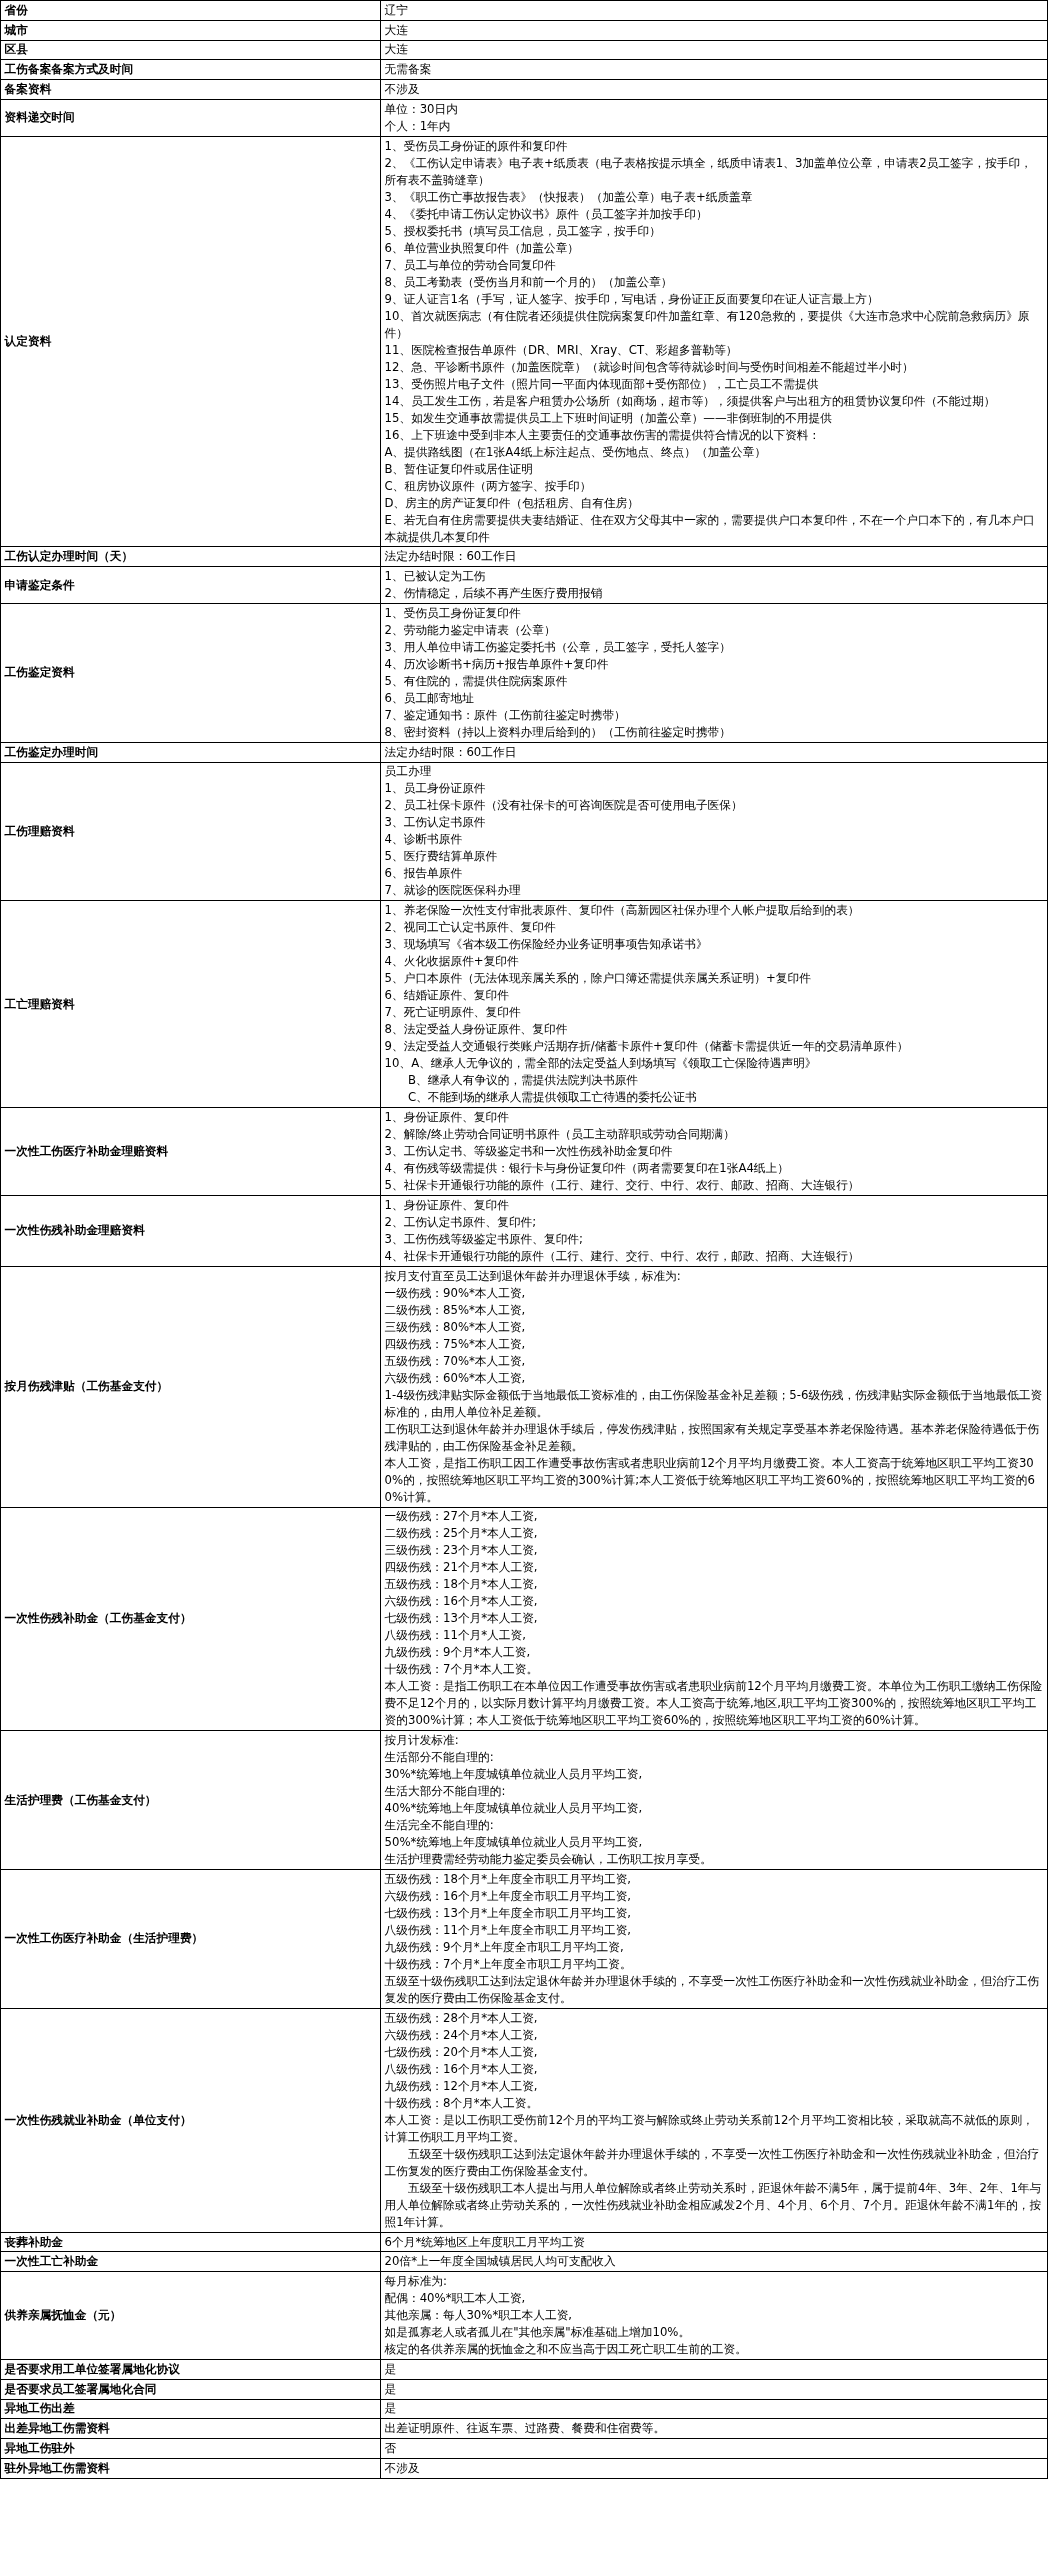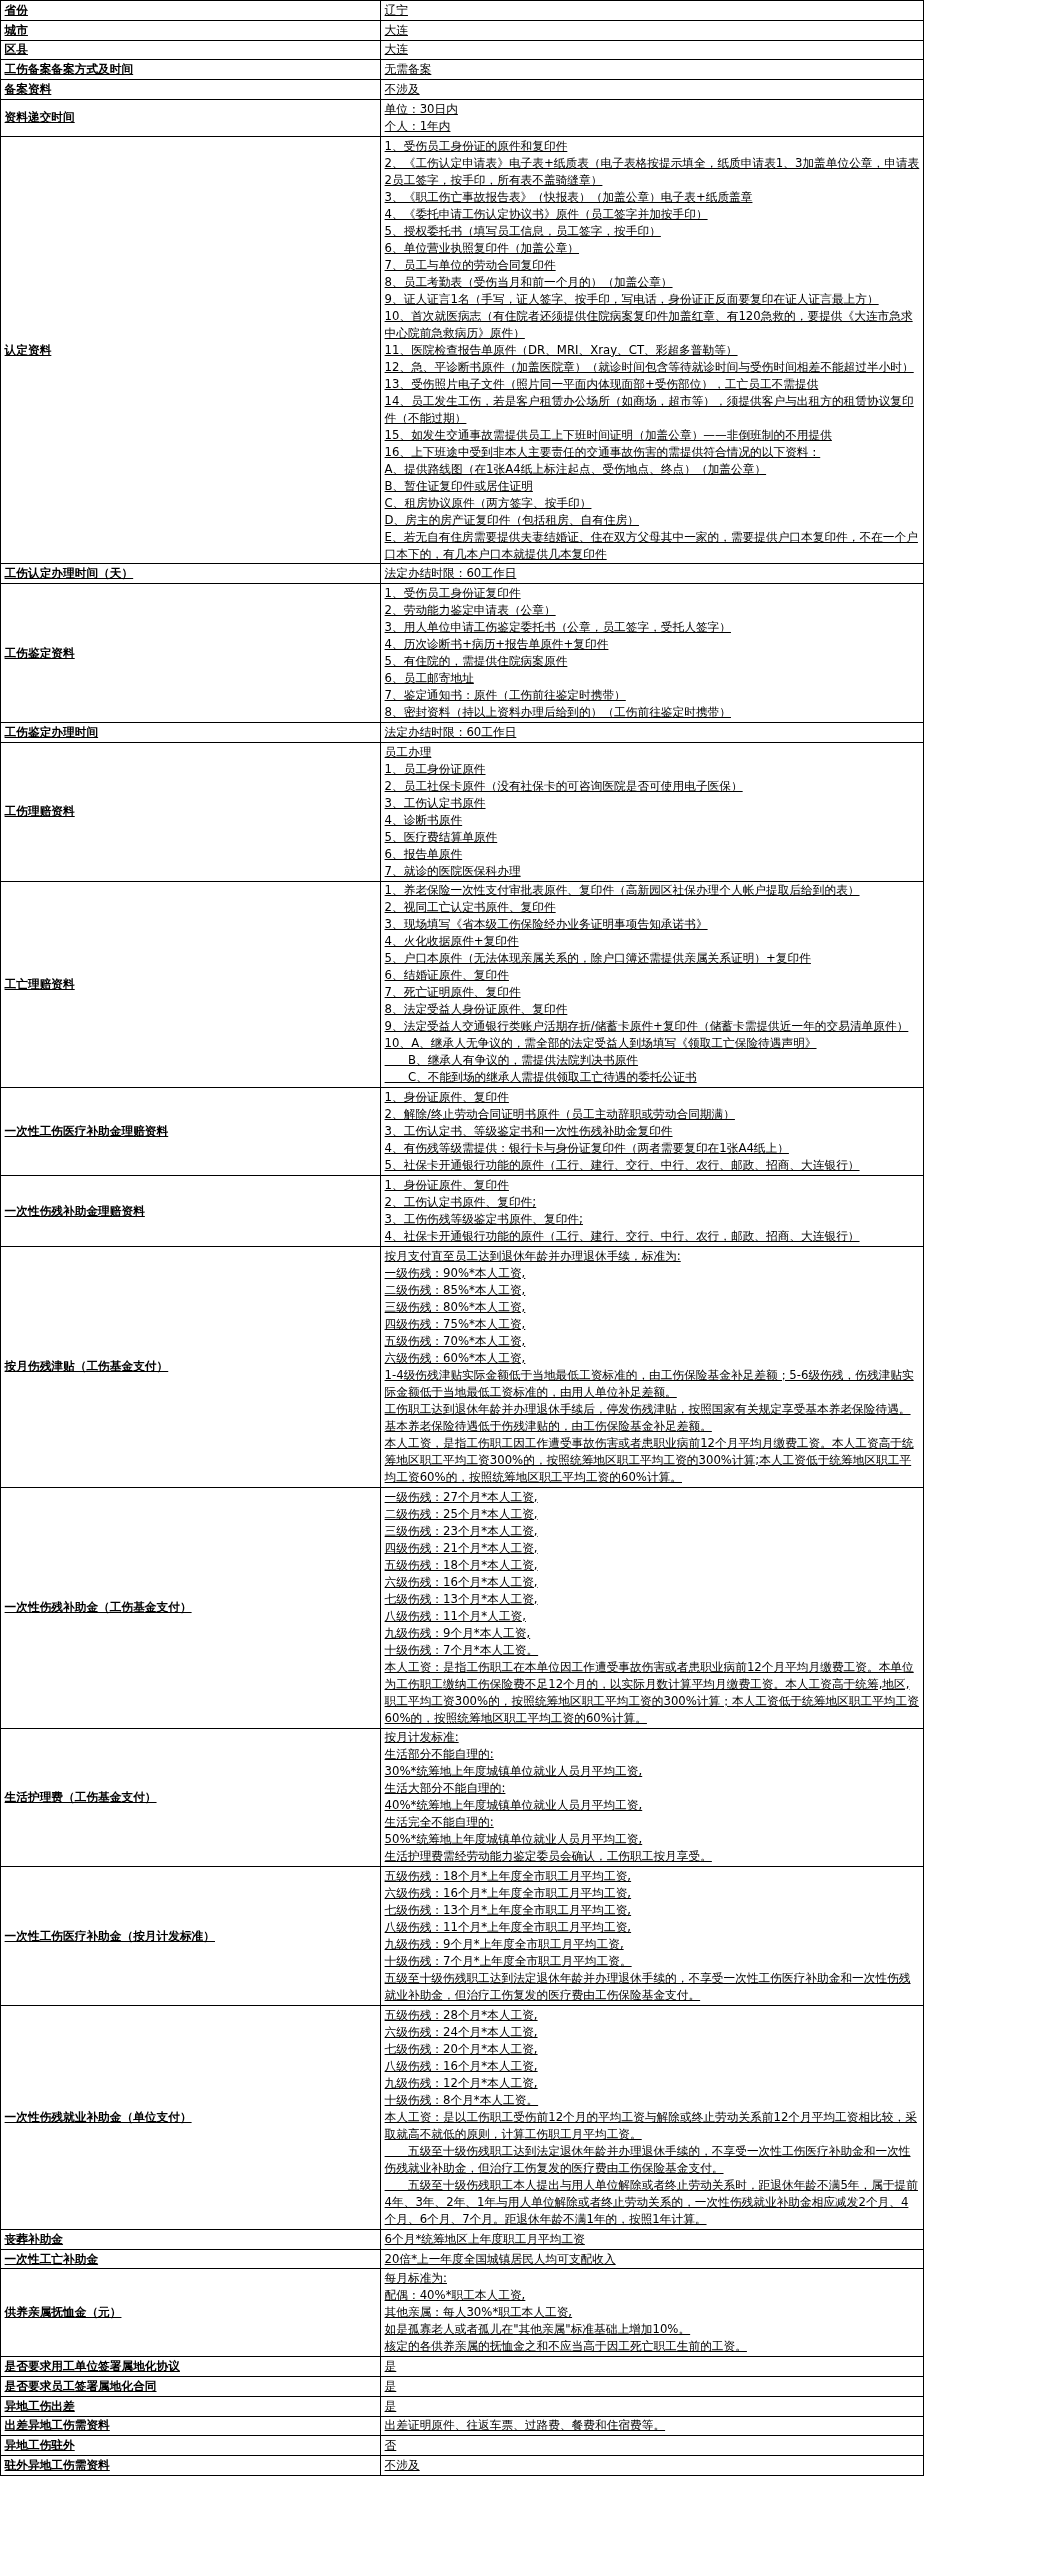--- a/index.html
+++ b/index.html
@@ -3,24 +3,23 @@
 <meta charset="utf-8">
 <style>
   * { margin: 0; padding: 0; box-sizing: border-box; }
   html, body { background: #ffffff; }
   body {
     width: 1048px;
     font-family: "DejaVu Sans", "Liberation Sans", sans-serif;
     color: #000000;
   }
   table.sheet {
-    width: 924px;
+    width: 1048px;
     border-collapse: collapse;
     table-layout: fixed;
-    text-decoration: underline;
   }
   table.sheet col.c-label { width: 380px; }
   table.sheet td {
     border: 0.9px solid #000000;
     font-size: 11.7px;
     line-height: 17px;
     padding: 0.9px 3.6px;
     vertical-align: middle;
     white-space: pre-wrap;
     word-break: break-all;
@@ -85,20 +84,25 @@
 A、提供路线图（在1张A4纸上标注起点、受伤地点、终点）（加盖公章）
 B、暂住证复印件或居住证明
 C、租房协议原件（两方签字、按手印）
 D、房主的房产证复印件（包括租房、自有住房）
 E、若无自有住房需要提供夫妻结婚证、住在双方父母其中一家的，需要提供户口本复印件，不在一个户口本下的，有几本户口本就提供几本复印件</td>
       </tr>
       <tr class="sep">
         <td class="label">工伤认定办理时间（天）</td>
         <td class="value">法定办结时限：60工作日</td>
       </tr>
+      <tr class="sep">
+        <td class="label">申请鉴定条件</td>
+        <td class="value">1、已被认定为工伤
+2、伤情稳定，后续不再产生医疗费用报销</td>
+      </tr>
       <tr>
         <td class="label">工伤鉴定资料</td>
         <td class="value">1、受伤员工身份证复印件
 2、劳动能力鉴定申请表（公章）
 3、用人单位申请工伤鉴定委托书（公章，员工签字，受托人签字）
 4、历次诊断书+病历+报告单原件+复印件
 5、有住院的，需提供住院病案原件
 6、员工邮寄地址
 7、鉴定通知书：原件（工伤前往鉴定时携带）
 8、密封资料（持以上资料办理后给到的）（工伤前往鉴定时携带）</td>
@@ -180,21 +184,21 @@
         <td class="value">按月计发标准:
 生活部分不能自理的:
 30%*统筹地上年度城镇单位就业人员月平均工资,
 生活大部分不能自理的:
 40%*统筹地上年度城镇单位就业人员月平均工资,
 生活完全不能自理的:
 50%*统筹地上年度城镇单位就业人员月平均工资,
 生活护理费需经劳动能力鉴定委员会确认，工伤职工按月享受。</td>
       </tr>
       <tr class="sep">
-        <td class="label">一次性工伤医疗补助金（按月计发标准）</td>
+        <td class="label">一次性工伤医疗补助金（生活护理费）</td>
         <td class="value">五级伤残：18个月*上年度全市职工月平均工资,
 六级伤残：16个月*上年度全市职工月平均工资,
 七级伤残：13个月*上年度全市职工月平均工资,
 八级伤残：11个月*上年度全市职工月平均工资,
 九级伤残：9个月*上年度全市职工月平均工资,
 十级伤残：7个月*上年度全市职工月平均工资。
 五级至十级伤残职工达到法定退休年龄并办理退休手续的，不享受一次性工伤医疗补助金和一次性伤残就业补助金，但治疗工伤复发的医疗费由工伤保险基金支付。</td>
       </tr>
       <tr class="sep">
         <td class="label">一次性伤残就业补助金（单位支付）</td>

